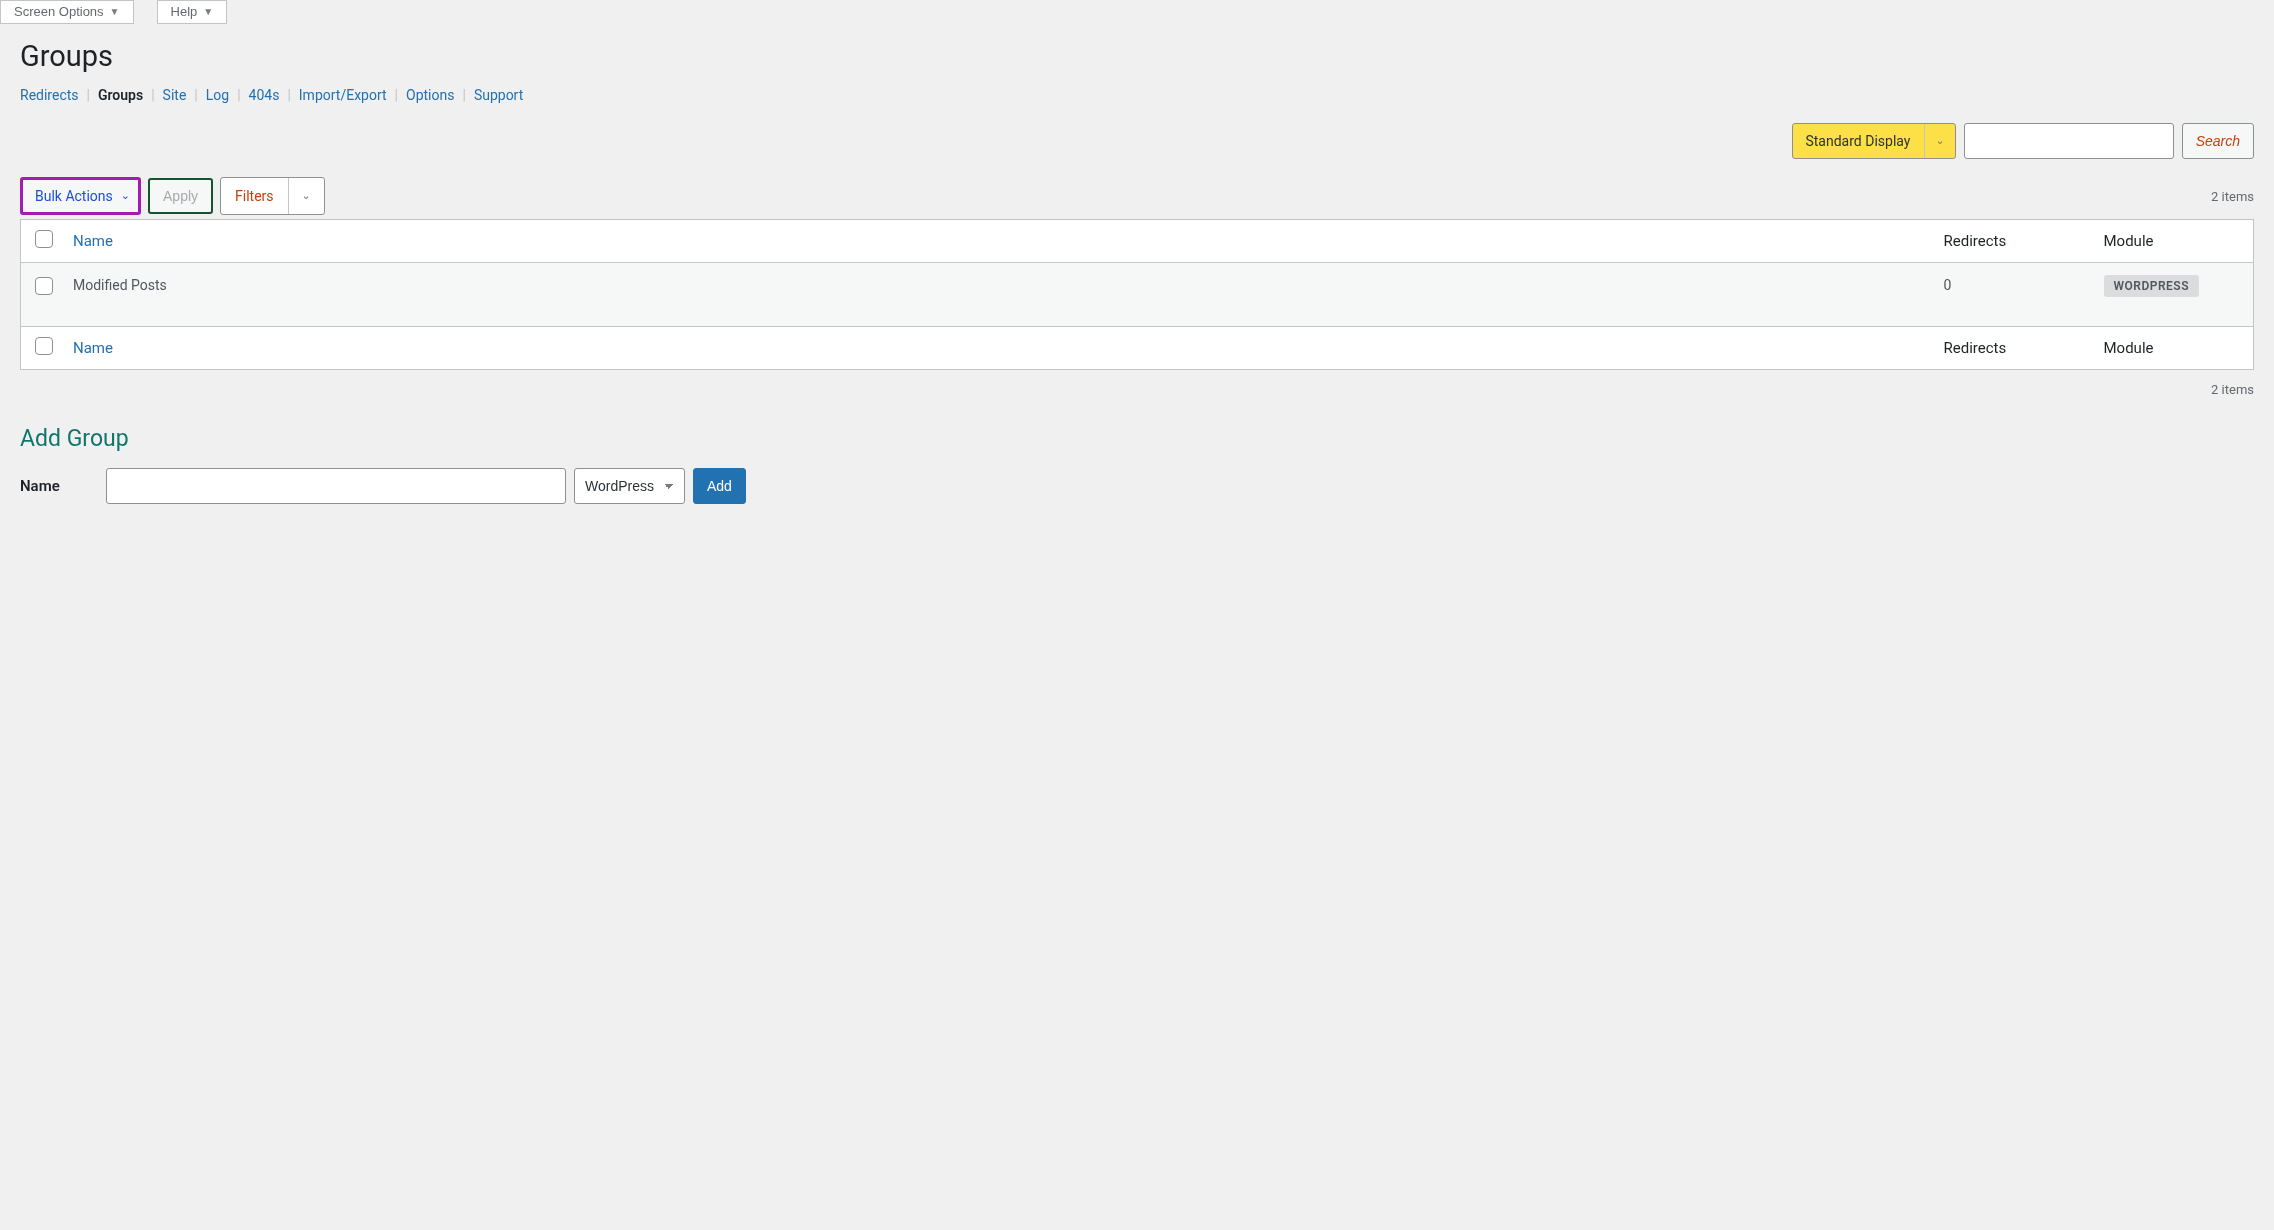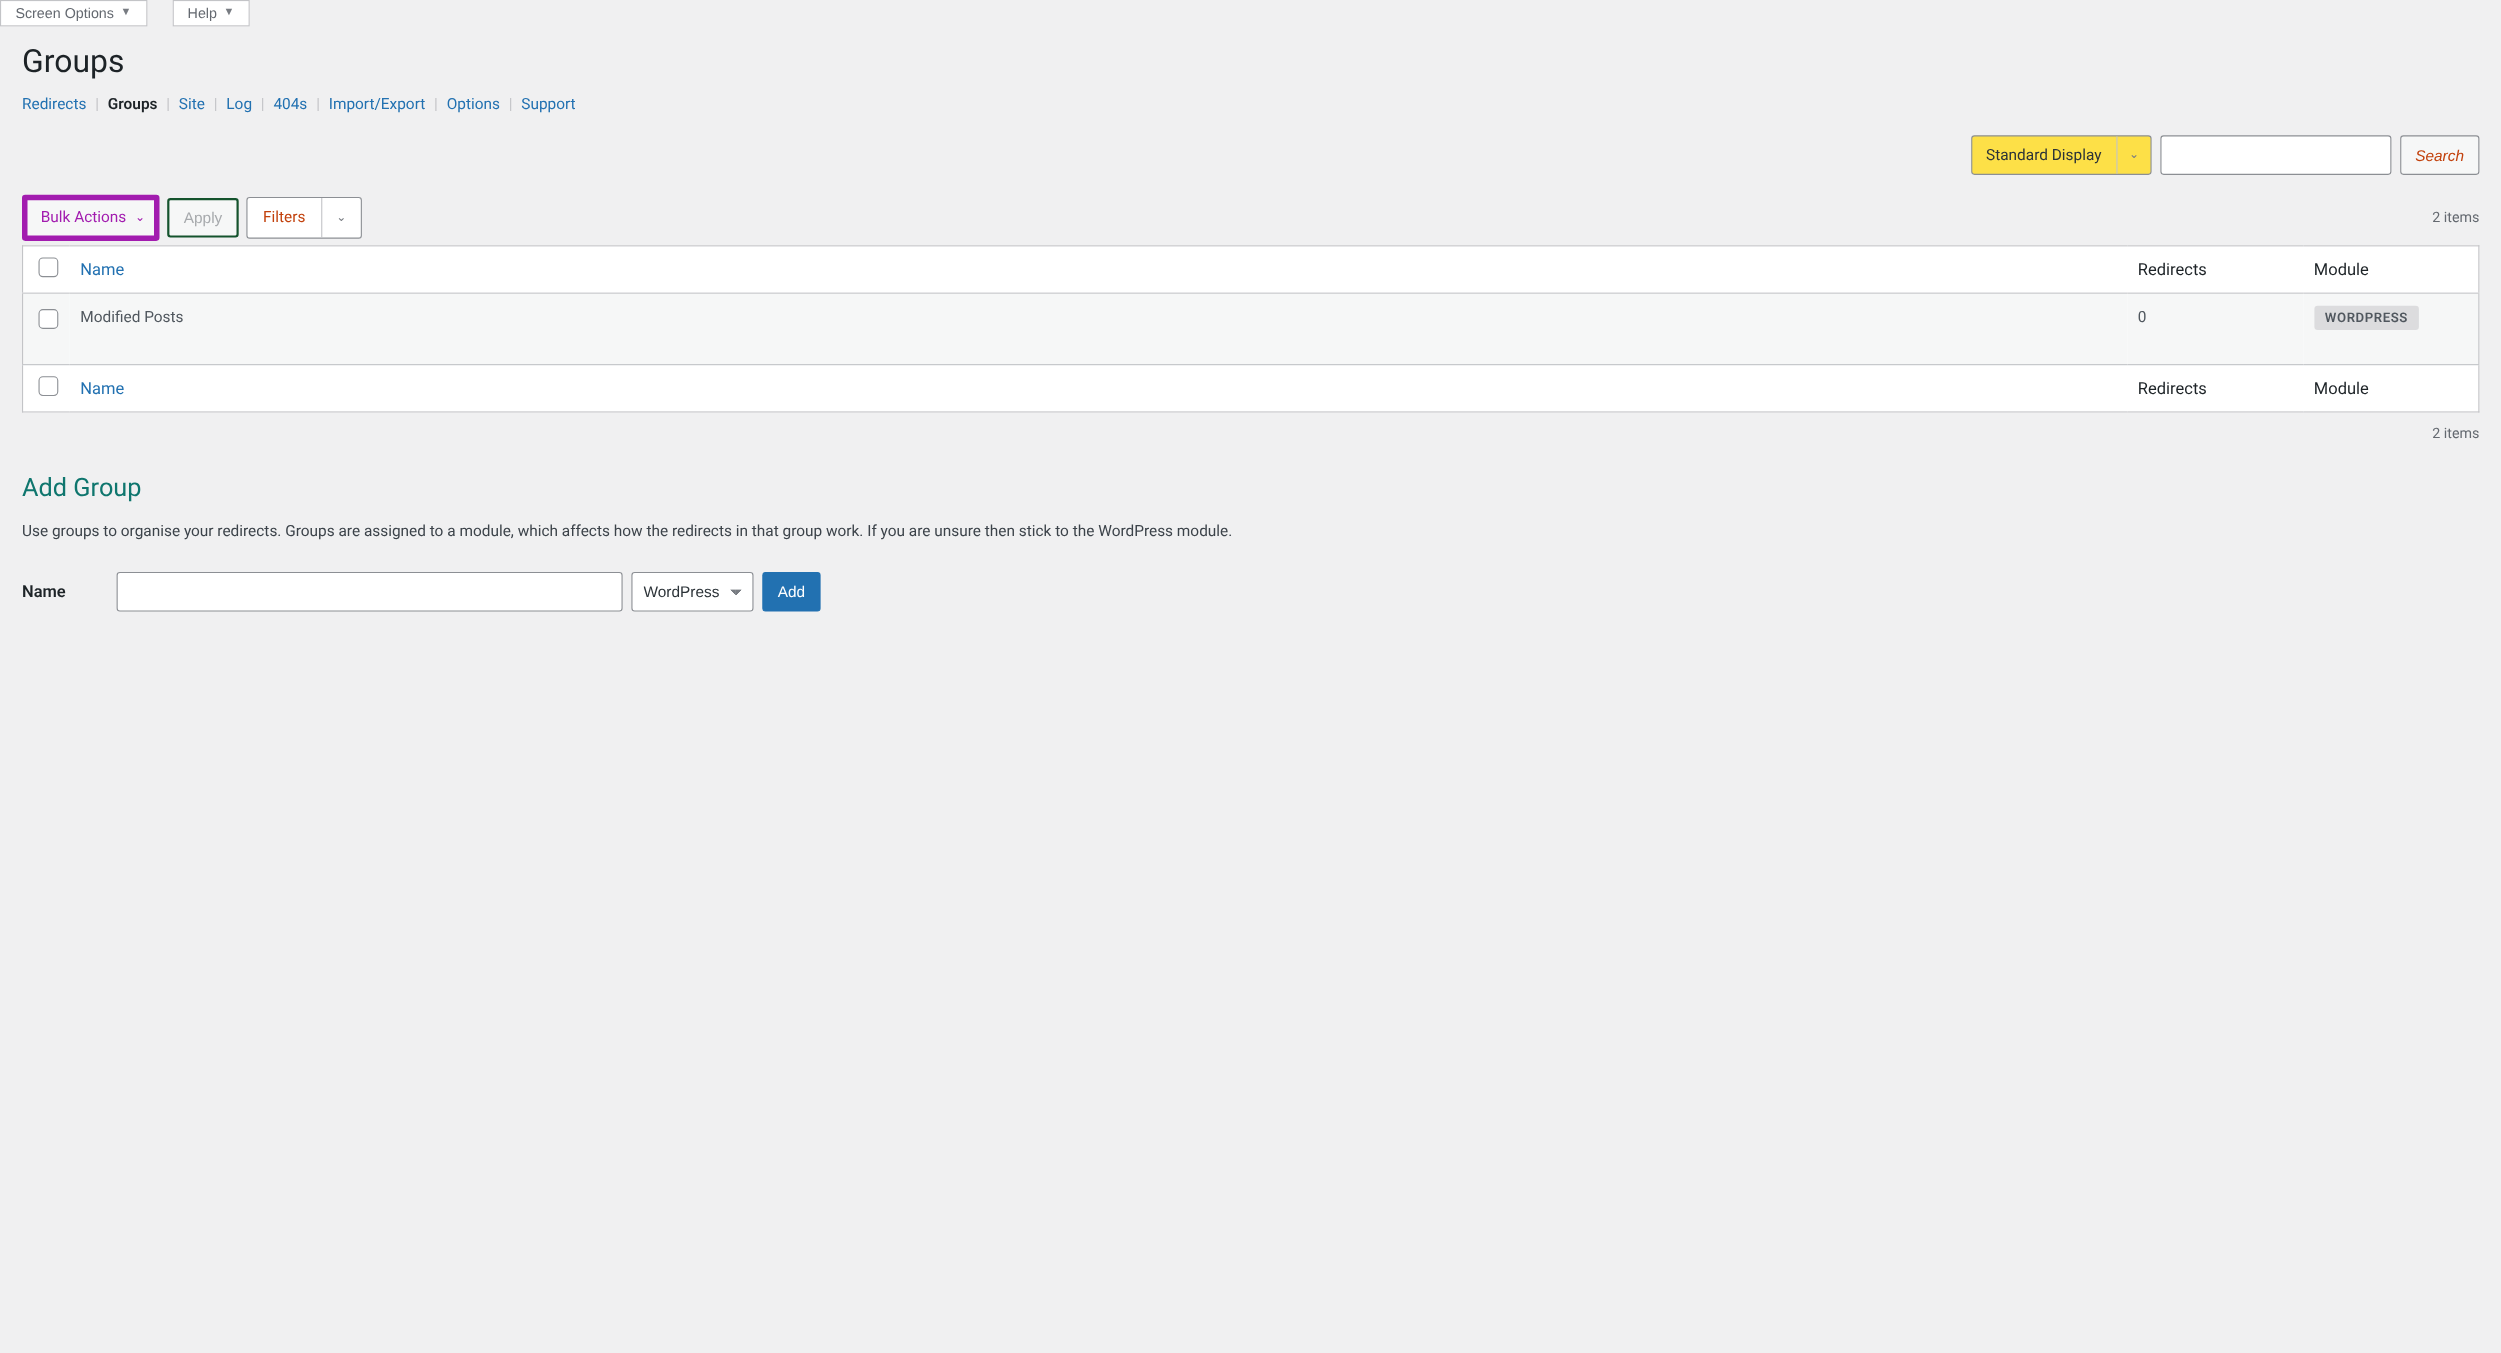--- a/index.html
+++ b/index.html
@@ -14,21 +14,21 @@
     .subnav a.active { color: #1d2327; font-weight: 600; }
     .subnav .sep { color: #c3c4c7; }
     .toolbar { display: flex; justify-content: flex-end; align-items: center; gap: 8px; margin-bottom: 18px; }
     .select { background: #fde047; border: 1px solid #8c8f94; border-radius: 3px; color: #2c3338; font-size: 14px; display: flex; align-items: center; }
     .select span { padding: 0 0 0 12px; line-height: 34px; }
     .select .arrow { border-left: 1px solid #c3c4c7; padding: 0 10px; line-height: 34px; font-size: 11px; color: #787c82; margin-left: 14px; }
     .search-input { background: #fff; border: 1px solid #8c8f94; border-radius: 3px; height: 36px; width: 210px; padding: 0 10px; font-size: 14px; }
     .btn { background: #f6f7f7; border: 1px solid #8c8f94; border-radius: 3px; padding: 0 13px; line-height: 34px; font-size: 14px; color: #c2410c; cursor: pointer; font-style: italic; }
     .row2 { display: flex; justify-content: space-between; align-items: center; margin-bottom: 4px; }
     .row2-left { display: flex; align-items: center; gap: 7px; }
-    .bulk { display: flex; align-items: center; background: #f6f7f7; border: 5px solid #a21caf; border-radius: 3px; color: #a21caf; line-height: 32px; }
+    .bulk { display: flex; align-items: center; background: #f6f7f7; border: 3px solid #a21caf; border-radius: 3px; color: #1d4ed8; line-height: 32px; }
     .bulk span:first-child { padding: 0 8px 0 12px; font-size: 14px; }
     .bulk .chev { padding-right: 8px; font-size: 11px; }
     .apply-btn { background: #f6f7f7; border: 2px solid #14532d; border-radius: 3px; padding: 0 13px; line-height: 32px; font-size: 14px; color: #a7aaad; cursor: pointer; }
     .filters { display: flex; align-items: center; background: #fff; border: 1px solid #8c8f94; border-radius: 3px; line-height: 36px; }
     .filters span:first-child { padding: 0 14px; font-size: 14px; color: #c2410c; }
     .filters .chev { border-left: 1px solid #c3c4c7; padding: 0 13px; font-size: 11px; color: #787c82; }
     .items-count { color: #646970; font-size: 13px; }
     table { width: 100%; border-collapse: collapse; background: #fff; border: 1px solid #c3c4c7; margin-top: 4px; }
     thead th, tfoot th { text-align: left; font-weight: 400; padding: 10px 10px; font-size: 15px; color: #1d2327; border-bottom: 1px solid #c3c4c7; }
     tfoot th { border-bottom: 0; border-top: 1px solid #c3c4c7; }
@@ -133,21 +133,20 @@
         <th class="name-col"><a href="#">Name</a></th>
         <th class="col-redirects">Redirects</th>
         <th class="col-module">Module</th>
       </tr>
     </tfoot>
   </table>
 
   <div class="after-count">2 items</div>
 
   <h2>Add Group</h2>
-  <p class="help-text">Use groups to organise your redirects. Groups are assigned to a module, which affects how the redirects in that group work. If you are unsure then stick to the WordPress module.</p>
   <div class="form-row">
     <span class="form-label">Name</span>
     <input type="text" class="name-input" style="">
     <select class="module-select">
       <option>WordPress</option>
     </select>
     <button class="add-btn">Add</button>
   </div>
 </div>
 

